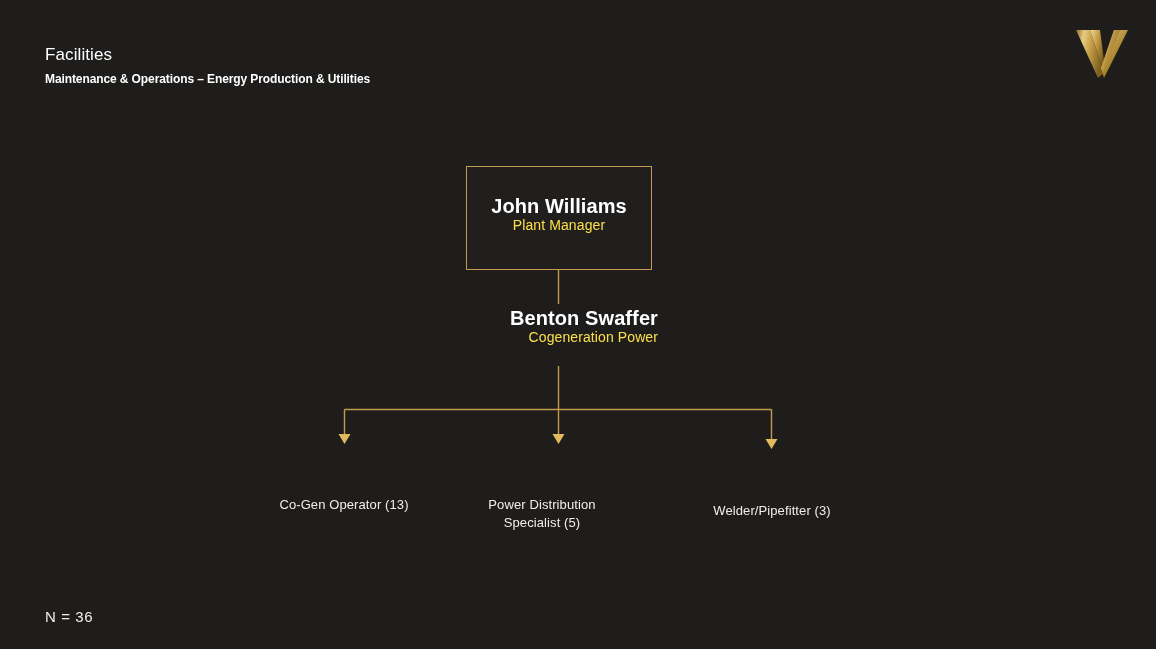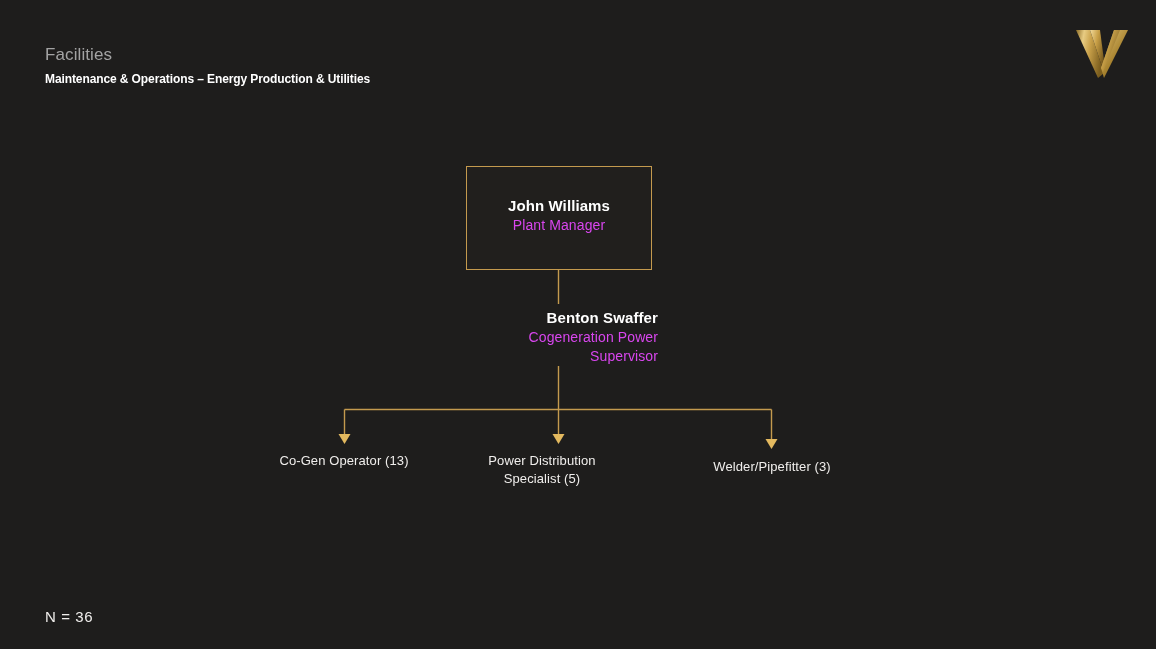--- a/index.html
+++ b/index.html
@@ -19,21 +19,21 @@
 
   
   .header {
     position: absolute;
     left: 45px;
     top: 43px;
   }
   .header-eyebrow {
     font-size: 17px;
     font-weight: 400;
-    color: #a3a3a3;
+    color: #ffffff;
     line-height: 24px;
     letter-spacing: 0.1px;
     white-space: nowrap;
   }
   .header-title {
     font-size: 12px;
     font-weight: 700;
     color: #ffffff;
     line-height: 25px;
     letter-spacing: -0.1px;
@@ -78,43 +78,44 @@
     position: absolute;
     text-align: right;
   }
   .node-plain.level2 {
     left: 458px;
     top: 308px;
     width: 200px;
   }
 
   .node-name {
-    font-size: 15px;
+    font-size: 20px;
     font-weight: 700;
     color: #ffffff;
     line-height: 20px;
     letter-spacing: 0.1px;
   }
   .node-title {
     font-size: 14px;
     font-weight: 400;
-    color: #d946ef;
+    color: #fde047;
     line-height: 19px;
     letter-spacing: 0.1px;
   }
 
   
   .leaf {
     position: absolute;
     text-align: center;
     font-size: 13px;
     font-weight: 400;
     color: #f0eeec;
     line-height: 18px;
     letter-spacing: 0.1px;
+    margin-top: 44px;
   }
   .leaf-1 { left: 254px; top: 452px; width: 180px; }
   .leaf-2 { left: 452px; top: 452px; width: 180px; }
   .leaf-3 { left: 686px; top: 458px; width: 172px; }
 
   
   .footer-n {
     position: absolute;
     left: 45px;
     top: 608px;
@@ -182,21 +183,20 @@
   <div class="node-box">
     <div class="node-inner">
       <div class="node-name">John Williams</div>
       <div class="node-title">Plant Manager</div>
     </div>
   </div>
 
   <div class="node-plain level2">
     <div class="node-name">Benton Swaffer</div>
     <div class="node-title">Cogeneration Power</div>
-    <div class="node-title">Supervisor</div>
   </div>
 
   <div class="leaf leaf-1">
     <div>Co-Gen Operator (13)</div>
   </div>
 
   <div class="leaf leaf-2">
     <div>Power Distribution</div>
     <div>Specialist (5)</div>
   </div>

